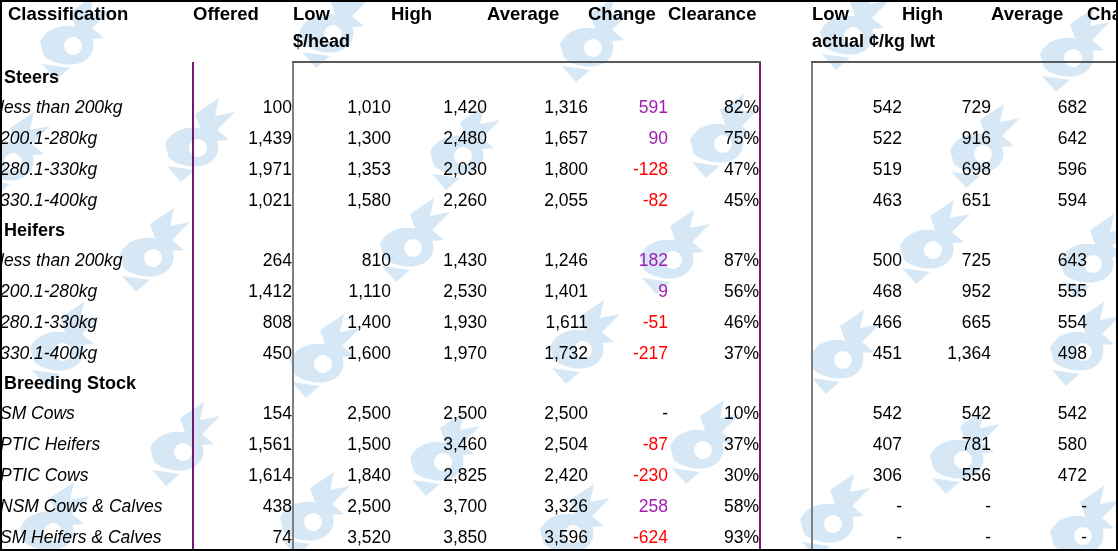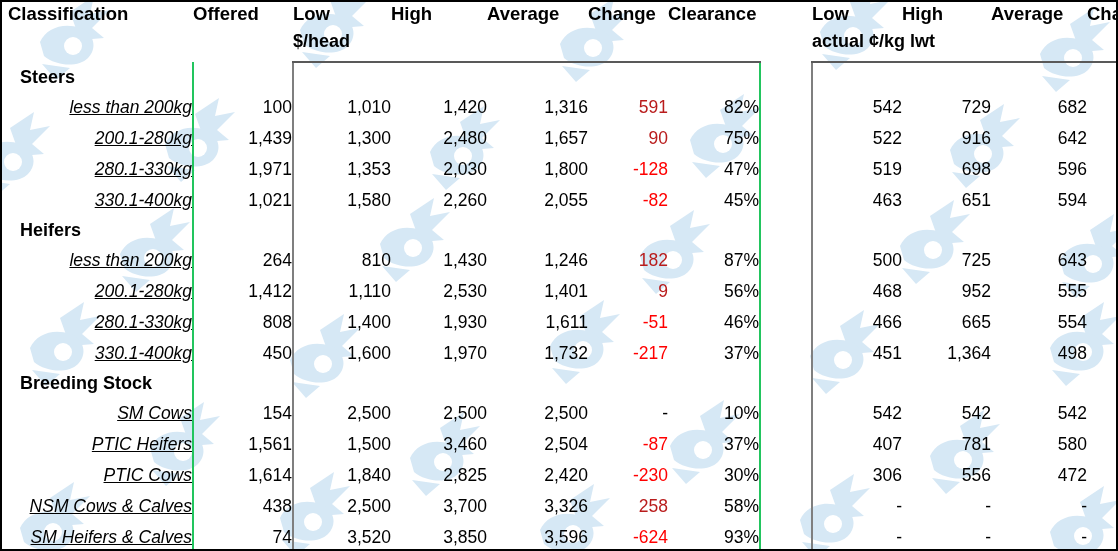--- a/index.html
+++ b/index.html
@@ -98,50 +98,49 @@
   td.unit-left  { border-bottom: 2px solid #595959; }
   td.unit-right { border-bottom: 2px solid #595959; }
   td.unit-blank { border-bottom: none; }
 
   
   tr.group td {
     height: 29px;
     font-weight: bold;
     font-size: 18px;
     text-align: left;
-    padding-left: 20px;
+    padding-left: 4px;
   }
 
   
   tr.data td {
     height: 31px;
     font-size: 17.5px;
   }
   td.lbl {
     font-style: italic;
-    text-align: right;
+    text-align: left;
     padding-left: 4px;
-    text-decoration: underline;
   }
   td.num {
     text-align: right;
     padding-right: 22px;
   }
   td.num-mid {
     text-align: right;
     padding-right: 18px;
   }
 
   
-  td.vr-left  { border-left: 2px solid #22c55e; }
+  td.vr-left  { border-left: 2px solid #701a75; }
   td.vr-left2 { border-left: 2px solid #7f7f7f; }
   td.vr-right { border-left: 2px solid #7f7f7f; }
 
   
-  .pos { color: #b91c1c; }
+  .pos { color: #a21caf; }
   .neg { color: #ff0000; }
   .zero { color: #000000; }
   .dash { color: #000000; }
 </style>
 </head>
 <body>
 
 <div id="sheet">
 
   <svg id="watermark" viewBox="0 0 1118 551" xmlns="http://www.w3.org/2000/svg">

